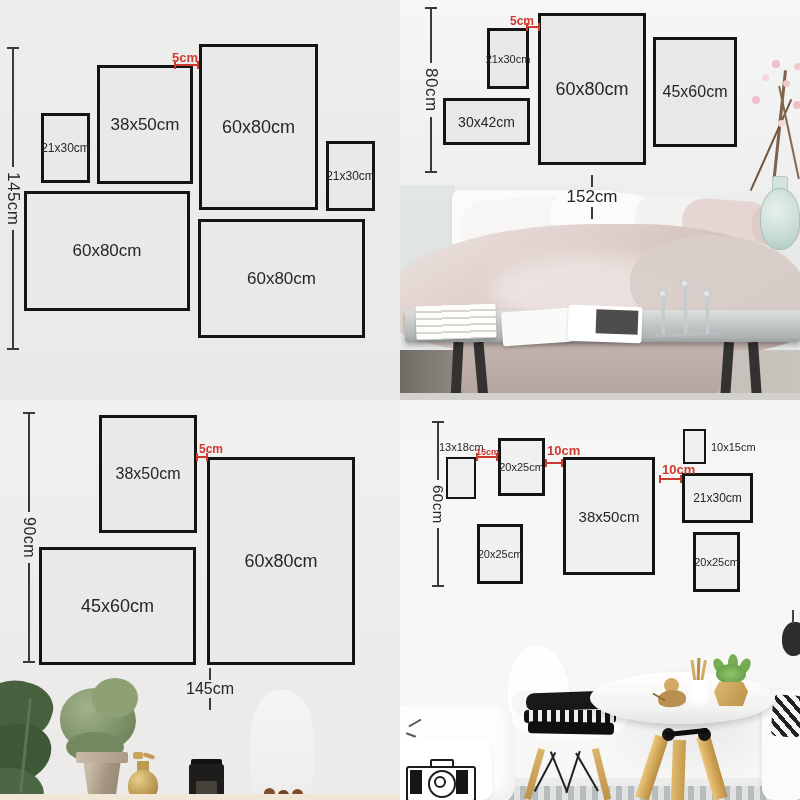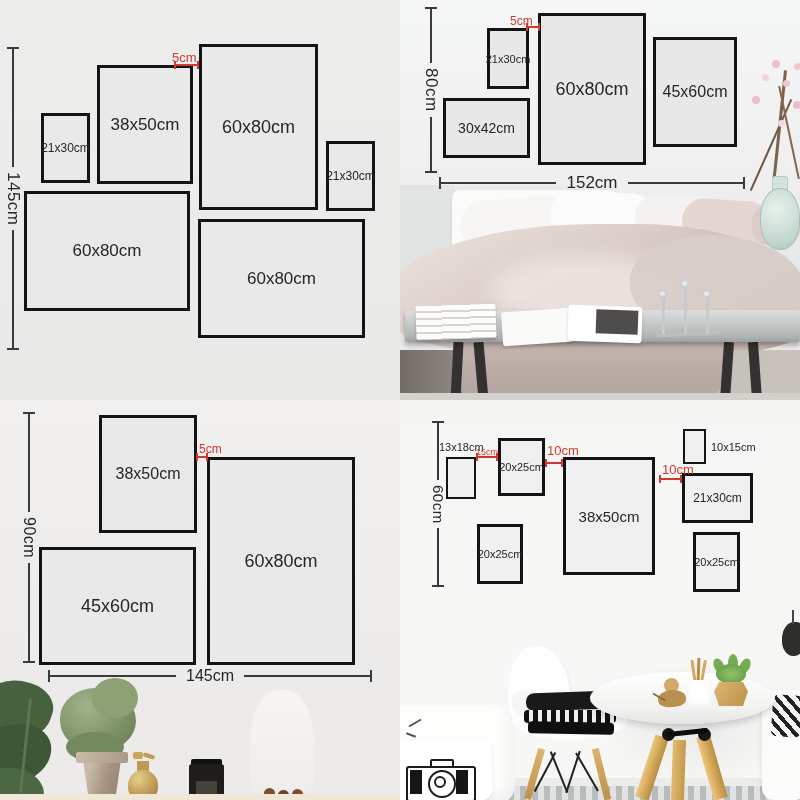--- a/index.html
+++ b/index.html
@@ -9,25 +9,25 @@
   #q-tr{background:linear-gradient(180deg,#f5f6f6 0%,#efefef 45%,#e8eae9 60%);}
   #q-bl{background:linear-gradient(180deg,#f1f0ef,#ecebea 70%);}
   #q-br{background:linear-gradient(180deg,#f5f5f4,#f7f7f6 60%);}
   .abs{position:absolute;}
   .frame{position:absolute;border:3px solid #141414;background:#e9e9e9;box-sizing:border-box;display:flex;align-items:center;justify-content:center;}
   .frame-label{color:#262626;white-space:nowrap;}
   .vmeasure{position:absolute;display:flex;flex-direction:column;align-items:center;width:16px;}
   .vseg{width:2px;flex:1;background:#3a3a3a;}
   .capH{width:12px;height:2px;background:#3a3a3a;flex:none;}
   .vlabel{writing-mode:vertical-rl;color:#262626;margin:5px 0;letter-spacing:.5px;}
-  .hmeasure{position:absolute;display:flex;align-items:center;height:16px;}
+  .hmeasure{position:absolute;display:flex;flex-direction:column;align-items:center;height:16px;}
   .hseg{height:2px;flex:1;background:#3a3a3a;}
   .capV{width:2px;height:12px;background:#3a3a3a;flex:none;}
   .hlabel{color:#262626;margin:0 10px;white-space:nowrap;}
-  .redtxt{position:absolute;color:var(--red,#cf3a30);font-weight:normal;white-space:nowrap;}
+  .redtxt{position:absolute;color:var(--red,#cf3a30);font-weight:bold;white-space:nowrap;}
   .redline{position:absolute;height:2px;background:var(--red,#cf3a30);}
   .redline::before,.redline::after{content:'';position:absolute;top:-3px;width:2px;height:8px;background:inherit;}
   .redline::before{left:0;}
   .redline::after{right:0;}
 </style>
 </head>
 <body>
 
 <div id="canvas">
 
@@ -114,21 +114,21 @@
     </div>
     <div class="frame" style="left:87px;top:28px;width:42px;height:61px;background:#e8e8e8;">
         <span class="frame-label" style="font-size:11px;">21x30cm</span>
       </div>
     <div class="frame" style="left:138px;top:13px;width:108px;height:152px;background:#e8e8e8;">
         <span class="frame-label" style="font-size:18px;">60x80cm</span>
       </div>
     <div class="frame" style="left:253px;top:37px;width:84px;height:110px;background:#e8e8e8;">
         <span class="frame-label" style="font-size:16px;">45x60cm</span>
       </div>
-    <div class="frame" style="left:43px;top:98px;width:87px;height:60px;background:#e8e8e8;">
+    <div class="frame" style="left:43px;top:98px;width:87px;height:47px;background:#e8e8e8;">
         <span class="frame-label" style="font-size:14px;">30x42cm</span>
       </div>
     <span class="redtxt" style="left:110px;top:14px;font-size:12px;">5cm</span>
     <div class="redline" style="left:126px;top:26px;width:14px;"></div>
     <div class="hmeasure" style="left:39px;top:175px;width:306px;">
       <span class="capV"></span>
       <span class="hseg"></span>
       <span class="hlabel" style="font-size:17px;">152cm</span>
       <span class="hseg"></span>
       <span class="capV"></span>

